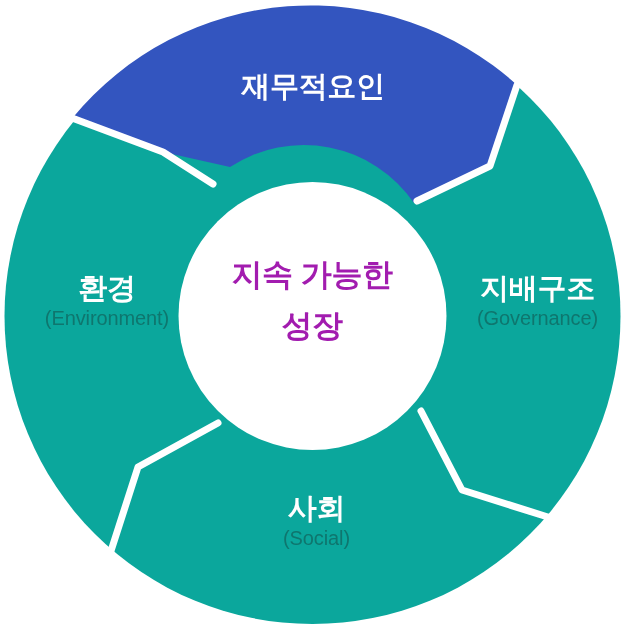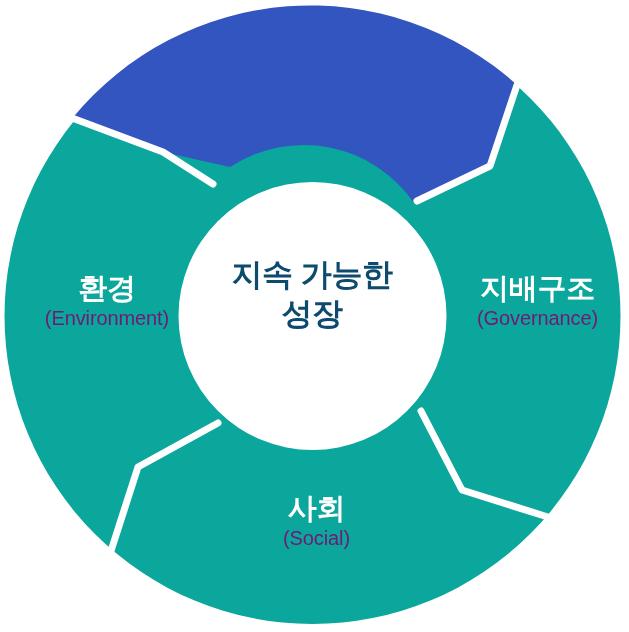--- a/index.html
+++ b/index.html
@@ -32,39 +32,39 @@
     text-align: center;
     line-height: 1.12;
     user-select: none;
   }
 
   
   #center-label {
     left: 178px;
     top: 258px;
     width: 268px;
-    color: #0c4a6e;
+    color: #a21caf;
     font-size: 31px;
     font-weight: bold;
     letter-spacing: -0.4px;
   }
-  #center-label .line2 { display: block; margin-top: 4px; }
+  #center-label .line2 { display: block; margin-top: 16px; }
 
   
   .seg-label .seg-ko {
     display: block;
     color: #ffffff;
     font-weight: bold;
     font-size: 29px;
     letter-spacing: -0.3px;
     text-shadow: 0 0 1px rgba(0,0,0,0.04);
   }
   .seg-label .seg-en {
     display: block;
-    color: #701a75;
+    color: #0f766e;
     font-weight: normal;
     font-size: 20px;
     margin-top: 3px;
     letter-spacing: -0.1px;
     text-align: center;
   }
 
   #label-financial {
     left: 168px;
     top: 70px;
@@ -115,20 +115,23 @@
     </g>
 
     <circle cx="312.5" cy="316" r="134" fill="#ffffff"></circle>
   </svg>
 
   <div id="center-label" class="label-block">
     <span>지속 가능한</span>
     <span class="line2">성장</span>
   </div>
 
+  <div id="label-financial" class="label-block seg-label">
+    <span class="seg-ko">재무적요인</span>
+  </div>
 
   <div id="label-environment" class="label-block seg-label">
     <span class="seg-ko">환경</span>
     <span class="seg-en">(Environment)</span>
   </div>
 
   <div id="label-governance" class="label-block seg-label">
     <span class="seg-ko">지배구조</span>
     <span class="seg-en">(Governance)</span>
   </div>

